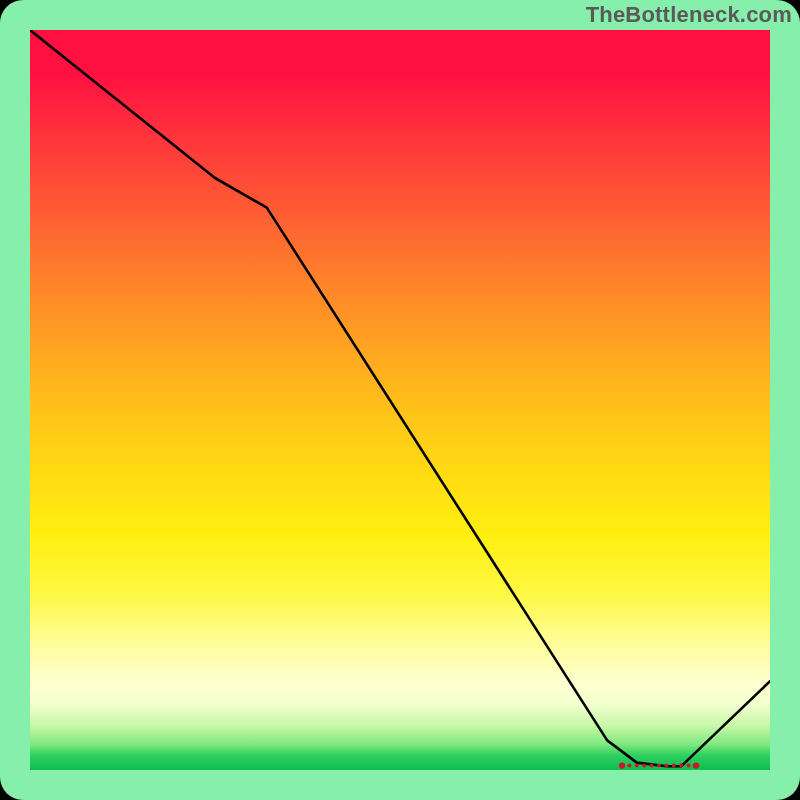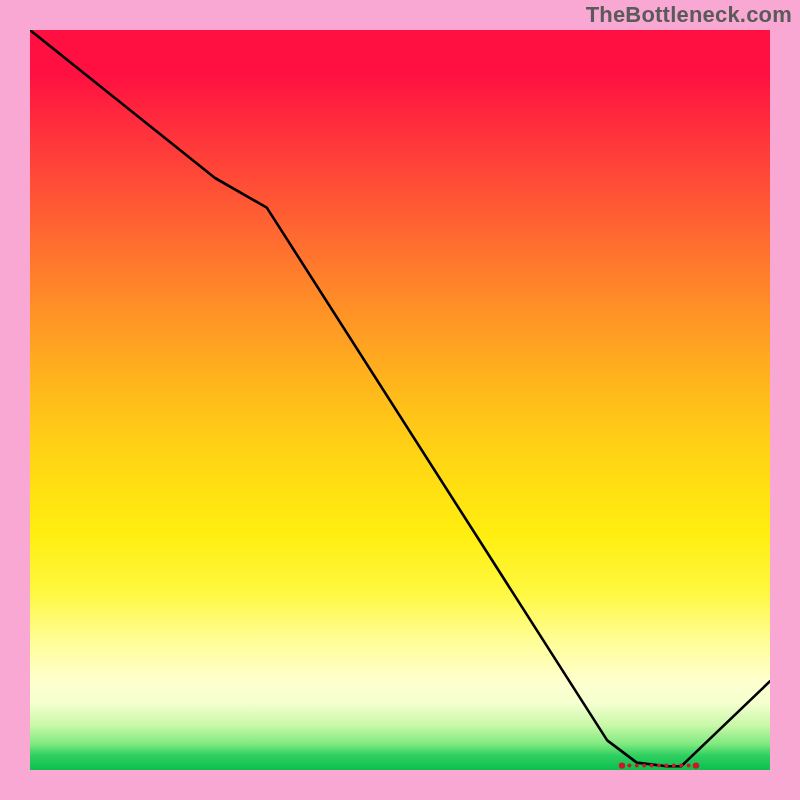--- a/index.html
+++ b/index.html
@@ -8,21 +8,22 @@
     width: 800px;
     height: 800px;
     background: #000;
     font-family: Arial, Helvetica, sans-serif;
     overflow: hidden;
   }
   .frame {
     position: relative;
     width: 800px;
     height: 800px;
-    background: #f9a8d4;
+    background: #86efac;
+    border-radius: 23px;
   }
   .watermark {
     position: absolute;
     top: 2px;
     right: 8px;
     color: #5a5a5a;
     font-size: 22px;
     font-weight: 600;
     letter-spacing: 0.2px;
     user-select: none;

